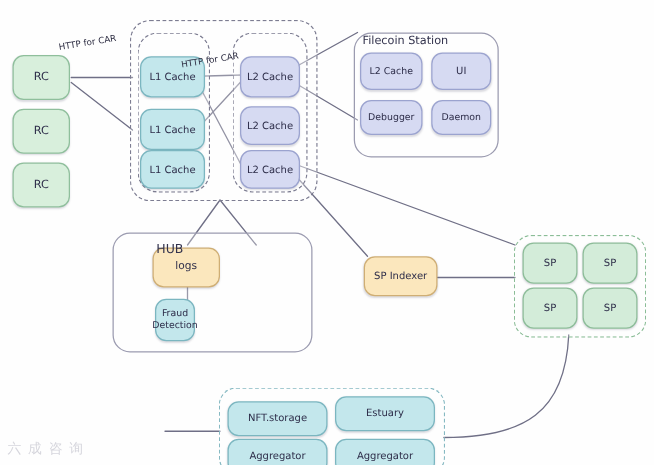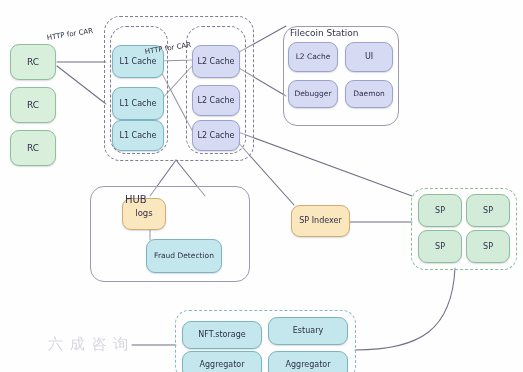--- a/index.html
+++ b/index.html
@@ -30,22 +30,22 @@
   .dashg {border:1.3px dashed #8bbd97;border-radius:14px;background:rgba(255,255,255,.2);}
   .dashc {border:1.3px dashed #86b9c2;border-radius:14px;background:rgba(255,255,255,.2);}
   .solid {border:1.2px solid #9b9bb0;border-radius:14px;background:rgba(255,255,255,.3);}
 
   .grouplabel{position:absolute;z-index:4;color:#33334d;
               background:transparent;white-space:nowrap;}
 
   .edgelabel{position:absolute;z-index:4;color:#2b2b40;
              white-space:nowrap;transform-origin:left center;}
 
-  .wm{position:absolute;left:6px;bottom:18px;z-index:5;
-      color:#c9c9d2;font-size:15px;letter-spacing:1px;opacity:.75;margin-left:42px;}
+  .wm{position:absolute;left:6px;bottom:6px;z-index:5;
+      color:#c9c9d2;font-size:11px;letter-spacing:1px;opacity:.75;}
 </style>
 </head>
 <body>
 
 <div id="stage">
 
   <svg class="wires" viewBox="0 0 523 372">
     <g fill="none" stroke="#6f6f86" stroke-width="1.05" stroke-linecap="round">
 
       <path d="M57,62 L106,62"></path>
@@ -110,22 +110,22 @@
 
   <div class="node lav" style="left:192px;top:45px;width:48px;height:33px;font-size:8px;">L2 Cache</div>
   <div class="node lav" style="left:192px;top:85px;width:48px;height:31px;font-size:8px;">L2 Cache</div>
   <div class="node lav" style="left:192px;top:120px;width:48px;height:31px;font-size:8px;">L2 Cache</div>
 
   <div class="node lav" style="left:288px;top:42px;width:50px;height:30px;font-size:7.5px;">L2 Cache</div>
   <div class="node lav" style="left:345px;top:42px;width:48px;height:30px;font-size:8px;">UI</div>
   <div class="node lav" style="left:345px;top:80px;width:48px;height:28px;font-size:7.5px;">Daemon</div>
   <div class="node lav" style="left:288px;top:80px;width:50px;height:28px;font-size:7.5px;">Debugger</div>
 
-  <div class="node yellow" style="left:122px;top:198px;width:44px;height:32px;font-size:8.5px;">logs</div>
-  <div class="node cyan" style="left:124px;top:239px;width:76px;height:34px;font-size:7.5px;padding:0 3px;margin-left:22px;">Fraud Detection</div>
+  <div class="node yellow" style="left:122px;top:198px;width:54px;height:32px;font-size:8.5px;">logs</div>
+  <div class="node cyan" style="left:124px;top:239px;width:32px;height:34px;font-size:7.5px;padding:0 3px;">Fraud Detection</div>
 
   <div class="node yellow" style="left:291px;top:205px;width:59px;height:32px;font-size:8px;">SP Indexer</div>
 
   <div class="node mint" style="left:418px;top:194px;width:44px;height:33px;font-size:8px;">SP</div>
   <div class="node mint" style="left:466px;top:194px;width:44px;height:33px;font-size:8px;">SP</div>
   <div class="node mint" style="left:418px;top:230px;width:44px;height:33px;font-size:8px;">SP</div>
   <div class="node mint" style="left:466px;top:230px;width:44px;height:33px;font-size:8px;">SP</div>
 
 
   <div class="node cyan" style="left:182px;top:321px;width:80px;height:28px;font-size:8px;">NFT.storage</div>

